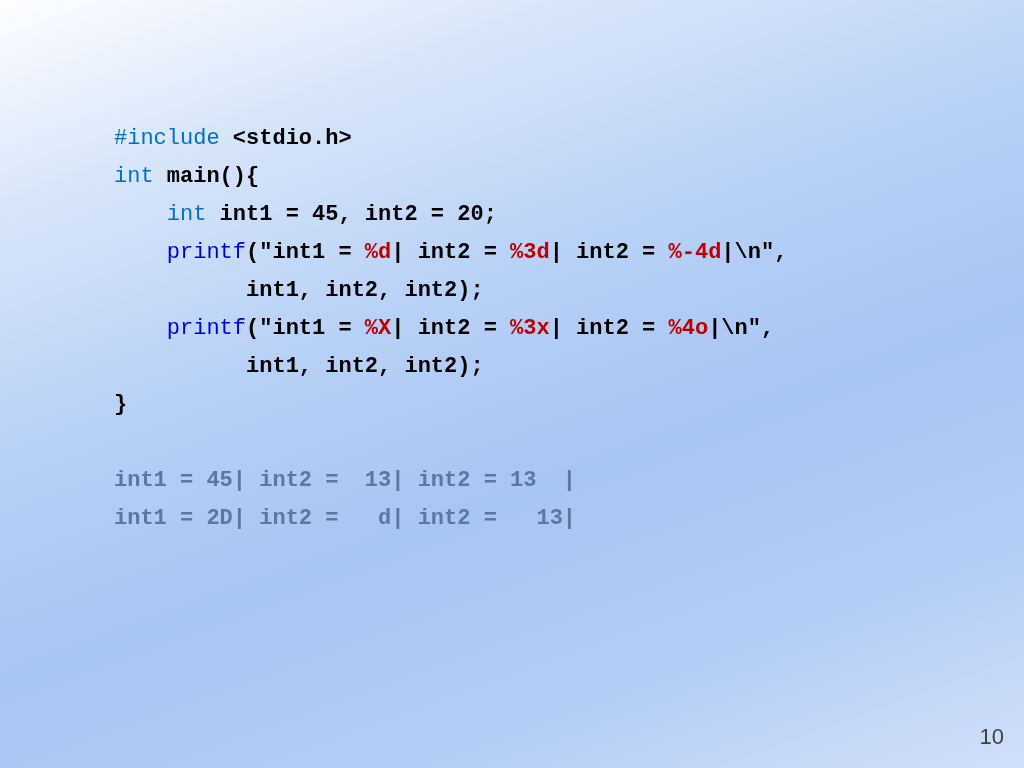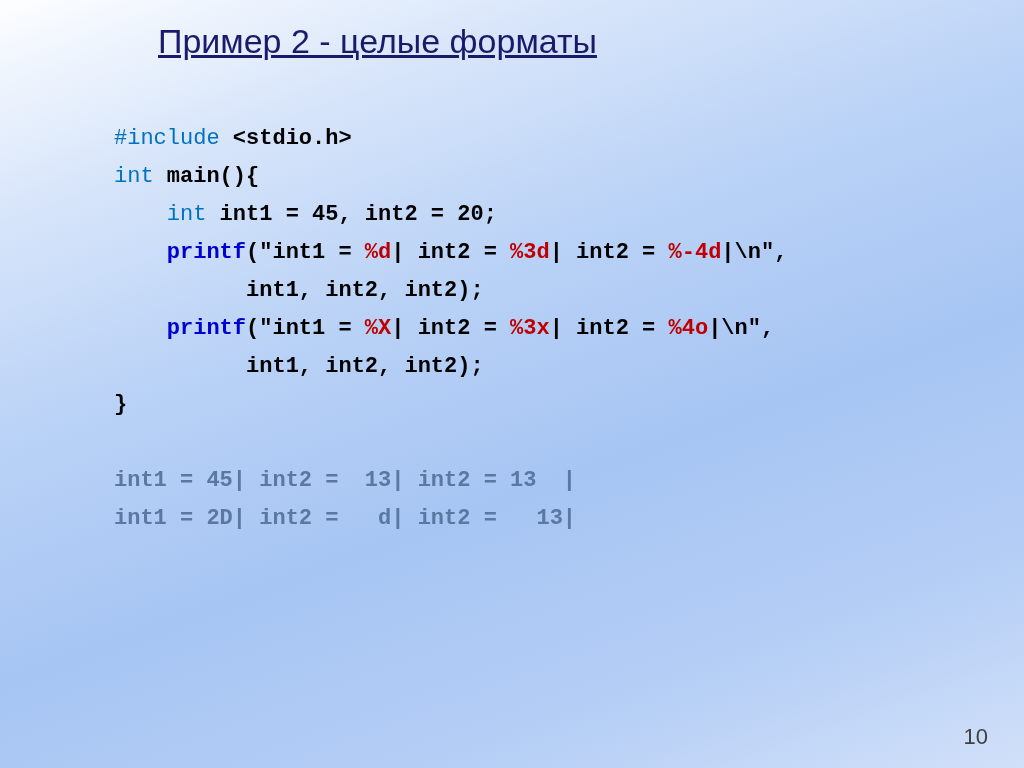--- a/index.html
+++ b/index.html
@@ -36,37 +36,36 @@
     top: 120px;
     left: 114px;
     font-family: "Courier New", Courier, monospace;
     font-size: 22px;
     font-weight: bold;
     line-height: 38px;
     color: #000;
     white-space: pre;
   }
   .keyword { color: #0070c0; font-weight: normal; }
-  .func    { color: #0000d0; font-weight: bold; }
+  .func    { color: #0000d0; font-weight: normal; }
   .fmt     { color: #c00000; font-weight: bold; }
   .output  { color: #5a78a0; font-weight: bold; margin-top: 32px; }
   .page-num {
     position: absolute;
     bottom: 18px;
-    right: 36px;
+    right: 20px;
     font-size: 22px;
     color: #404040;
     text-align: center;
   }
 </style>
 </head>
 <body>
 <div class="slide">
 
-<div class="title">Пример 2 - целые форматы</div>
 
 <div class="code-block"><span class="keyword">#include</span><span> &lt;stdio.h&gt;</span>
 <span class="keyword">int</span><span> main(){</span>
 <span>    </span><span class="keyword">int</span><span> int1 = 45, int2 = 20;</span>
 <span>    </span><span class="func">printf</span><span>("int1 = </span><span class="fmt">%d</span><span>| int2 = </span><span class="fmt">%3d</span><span>| int2 = </span><span class="fmt">%-4d</span><span>|\n",</span>
 <span>          int1, int2, int2);</span>
 <span>    </span><span class="func">printf</span><span>("int1 = </span><span class="fmt">%X</span><span>| int2 = </span><span class="fmt">%3x</span><span>| int2 = </span><span class="fmt">%4o</span><span>|\n",</span>
 <span>          int1, int2, int2);</span>
 <span>}</span>
 <span></span>

